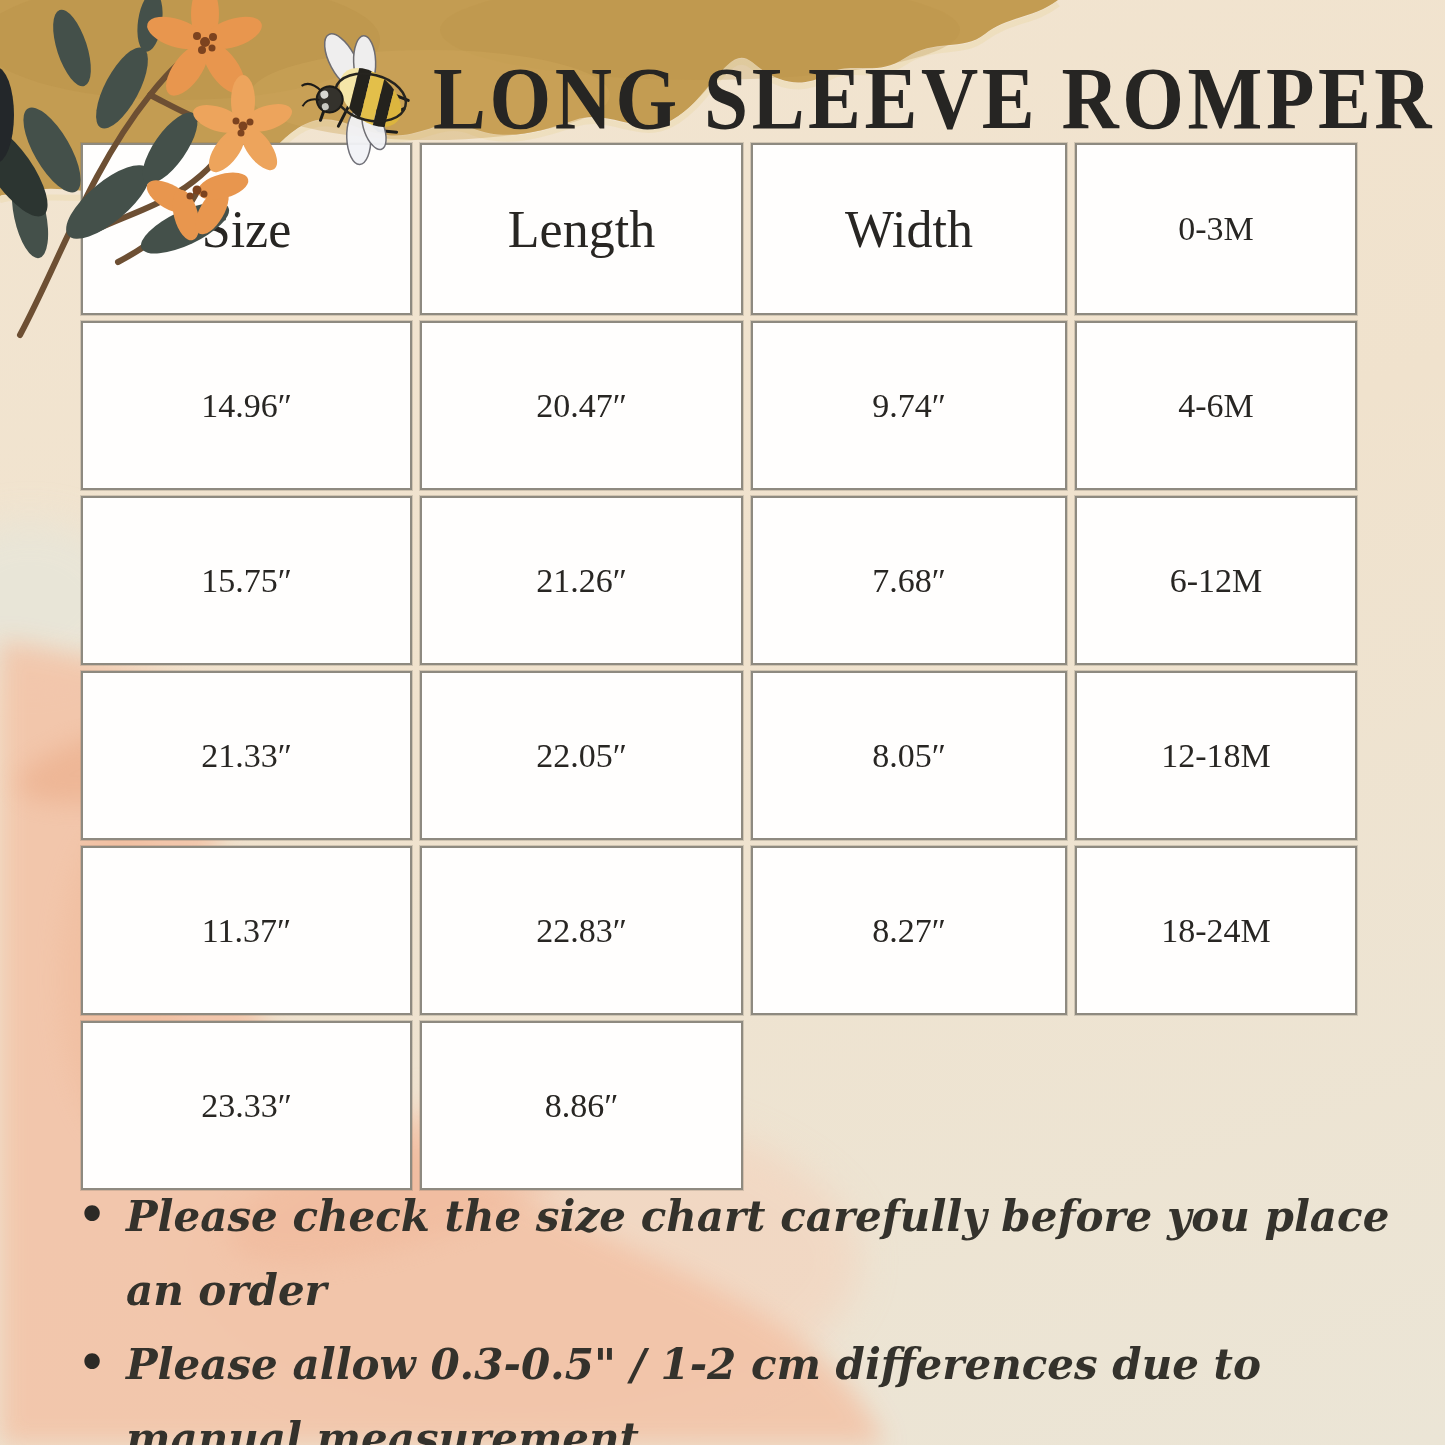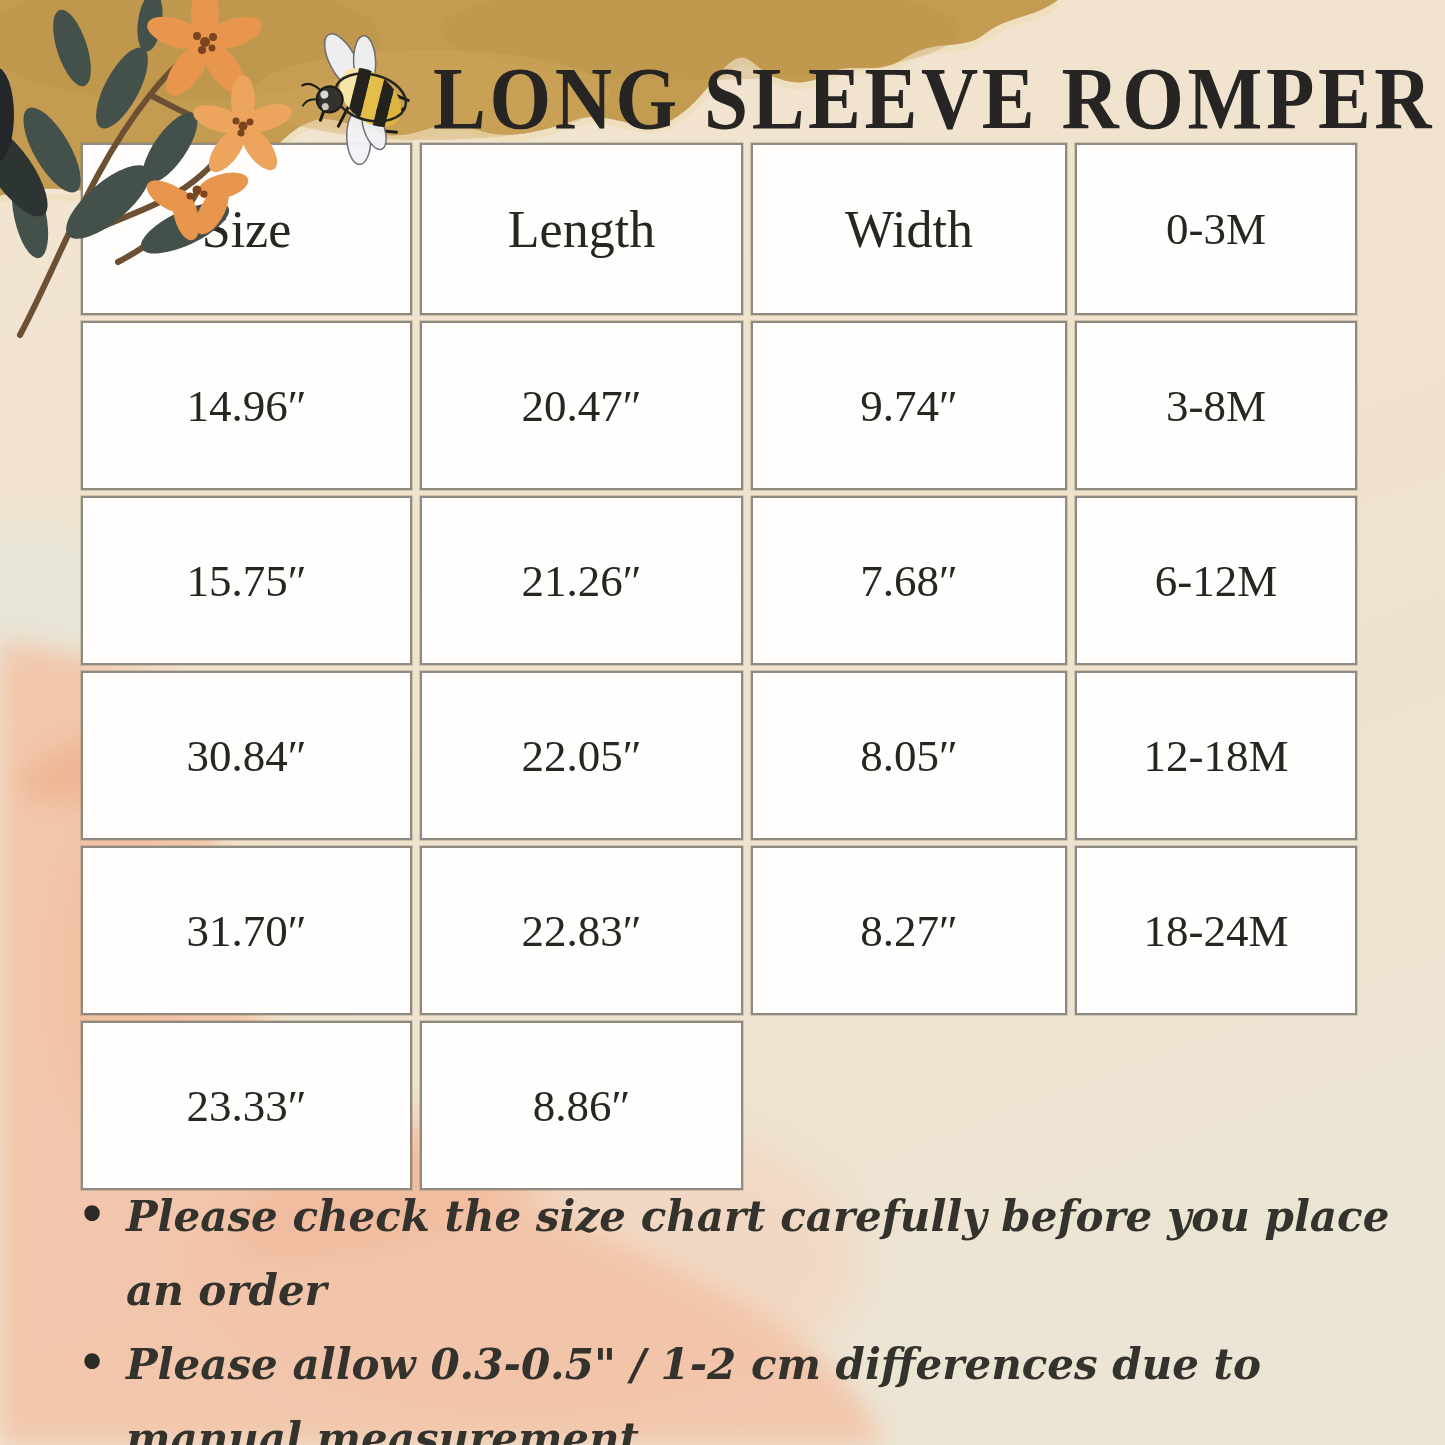--- a/index.html
+++ b/index.html
@@ -24,21 +24,21 @@
     display:grid;
     grid-template-columns:331px 323px 316px 282px;
     grid-template-rows:172px repeat(5,169px);
     gap:6px 8px;
   }
   .cell{
     background:#fffefd;
     border:2px solid #8e8a80;
     box-shadow:0 0 0 1px rgba(125,118,104,.28);
     display:flex;align-items:center;justify-content:center;
-    font-size:45px;color:#29272400;
+    font-size:34px;color:#29272400;
     color:#282623;
   }
   .cell.header{font-size:52px;}
 
   
   .notes{
     position:absolute;left:76px;top:1180px;width:1345px;z-index:4;
     list-style:none;margin:0;padding:0;
     font-style:italic;font-weight:600;font-size:42px;line-height:74px;
     color:#34322c;font-family:"DejaVu Serif","Liberation Serif",serif;
@@ -80,30 +80,30 @@
 <h1 class="title">LONG SLEEVE ROMPER</h1>
 
 <div id="size-table">
     <div class="cell header">Size</div>
     <div class="cell header">Length</div>
     <div class="cell header">Width</div>
     <div class="cell">0-3M</div>
     <div class="cell">14.96″</div>
     <div class="cell">20.47″</div>
     <div class="cell">9.74″</div>
-    <div class="cell">3-8M</div>
+    <div class="cell">4-6M</div>
     <div class="cell">15.75″</div>
     <div class="cell">21.26″</div>
     <div class="cell">7.68″</div>
     <div class="cell">6-12M</div>
-    <div class="cell">30.84″</div>
+    <div class="cell">21.33″</div>
     <div class="cell">22.05″</div>
     <div class="cell">8.05″</div>
     <div class="cell">12-18M</div>
-    <div class="cell">31.70″</div>
+    <div class="cell">11.37″</div>
     <div class="cell">22.83″</div>
     <div class="cell">8.27″</div>
     <div class="cell">18-24M</div>
     <div class="cell">23.33″</div>
     <div class="cell">8.86″</div>
   </div>
 
 <ul class="notes">
   <li>Please check the size chart carefully before you place an order</li>
   <li>Please allow 0.3-0.5" / 1-2 cm differences due to manual measurement</li>

